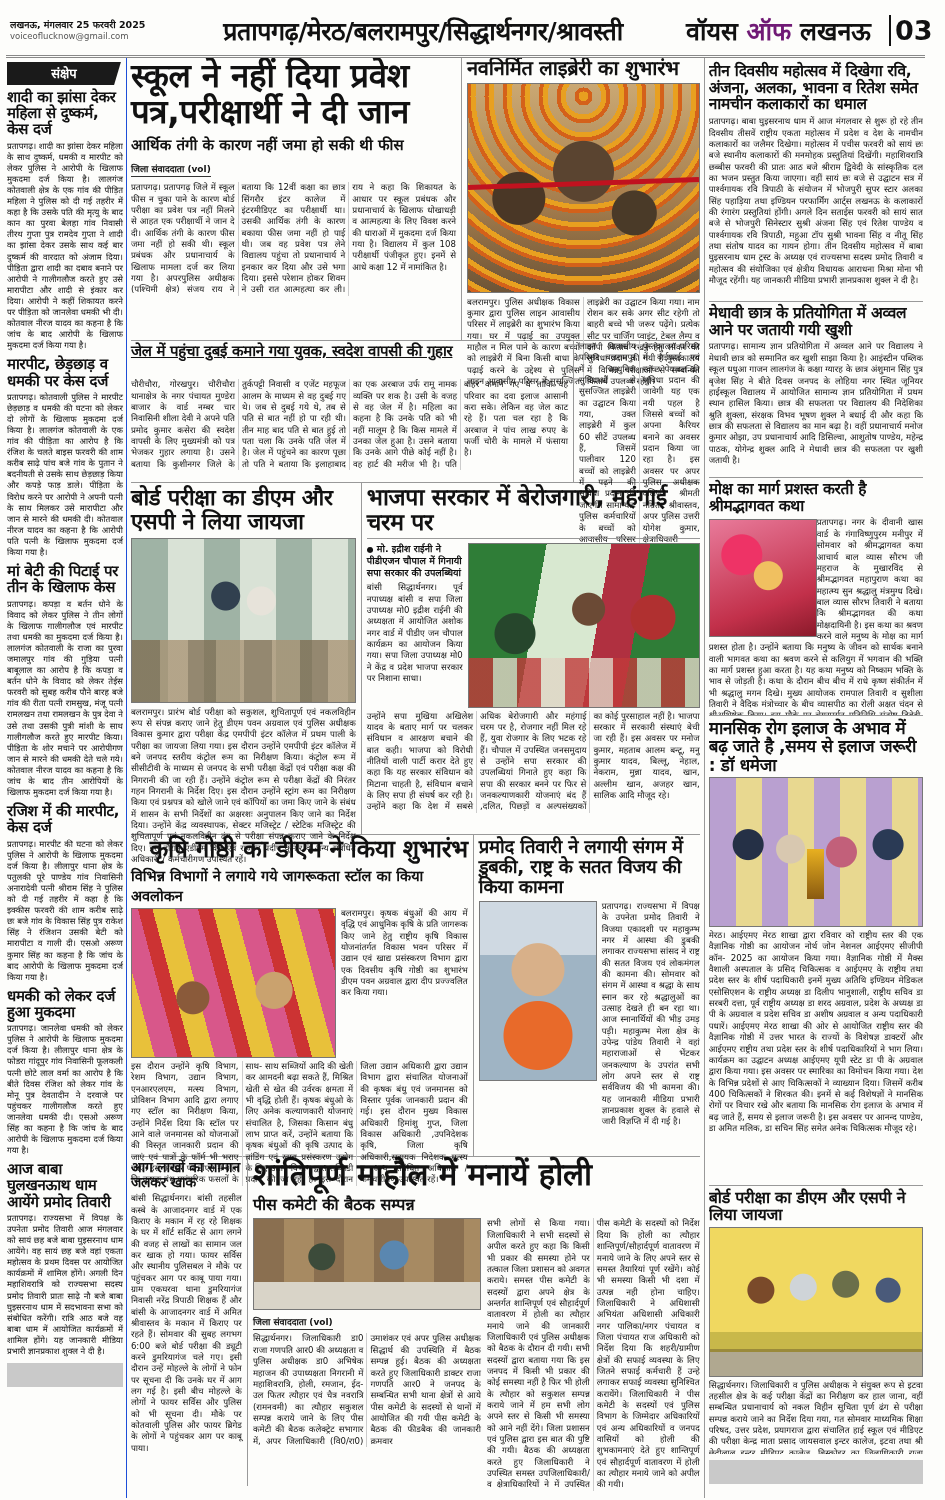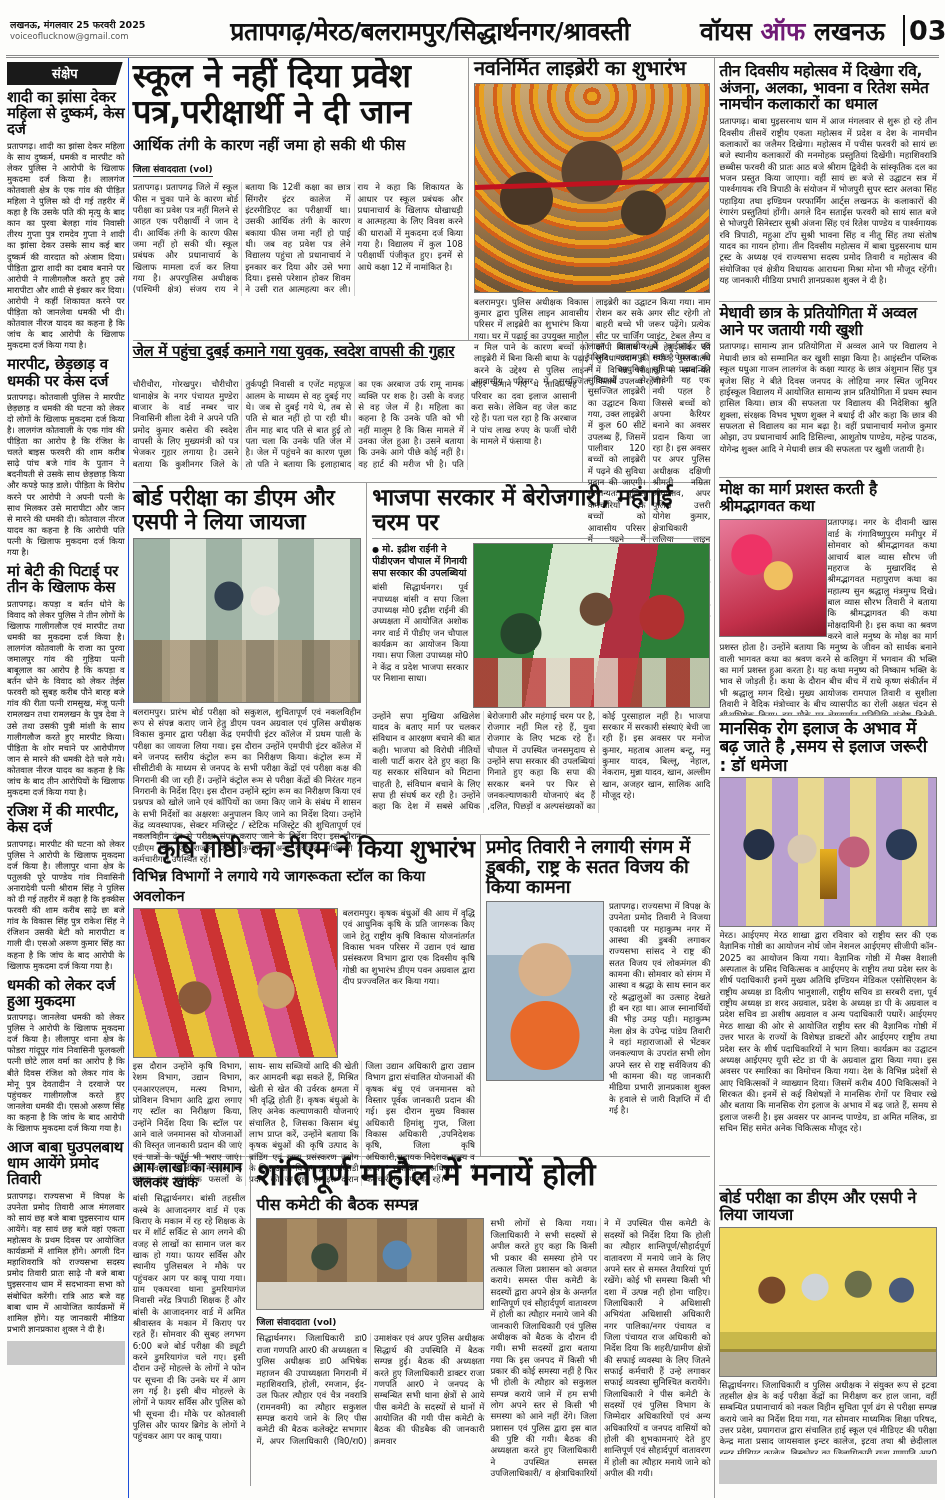--- a/index.html
+++ b/index.html
@@ -1,21 +1,21 @@
 <!DOCTYPE html>
 <html><head>
 <meta charset="utf-8">
 <style>
   * { margin:0; padding:0; box-sizing:border-box; }
   html,body { width:945px; }
   body {
     height:1500px; overflow:hidden; background:#fdfdfb; color:#111;
     font-family:"DejaVu Sans","Liberation Sans",sans-serif;
   }
-  .page { width:945px; height:1392px; position:relative; padding:4px 6px 0 6px; }
+  .page { width:945px; height:1392px; position:relative; padding:4px 20px 0 6px; }
 
   
   .masthead { height:54px; display:flex; align-items:center; border-bottom:3px double #888; padding:2px 4px; }
   .mh-left { width:150px; }
   .mh-date { font-size:9.5px; font-weight:bold; }
   .mh-email { font-size:8.5px; color:#555; }
   .mh-center { flex:1; text-align:center; font-size:25px; font-weight:bold; letter-spacing:-0.5px; }
   .mh-right { width:235px; text-align:right; font-size:25px; font-weight:bold; white-space:nowrap; }
   .mh-right .gray { color:#701a75; }
   .mh-right .pageno { border-left:2px solid #111; padding-left:4px; margin-left:18px; font-size:27px; }
@@ -209,21 +209,21 @@
       </div>
       <div class="brief">
         <div class="hl">रजिश में की मारपीट, केस दर्ज</div>
         <div class="body">प्रतापगढ़। मारपीट की घटना को लेकर पुलिस ने आरोपी के खिलाफ मुकदमा दर्ज किया है। लीलापुर थाना क्षेत्र के पतुलकी पूरे पाण्डेय गांव निवासिनी अनारादेवी पत्नी श्रीराम सिंह ने पुलिस को दी गई तहरीर में कहा है कि इक्कीस फरवरी की शाम करीब साढ़े छः बजे गांव के विकास सिंह पुत्र राकेश सिंह ने रंजिशन उसकी बेटी को मारापीटा व गाली दी। एसओ अरूण कुमार सिंह का कहना है कि जांच के बाद आरोपी के खिलाफ मुकदमा दर्ज किया गया है।</div>
       </div>
       <div class="brief">
         <div class="hl">धमकी को लेकर दर्ज हुआ मुकदमा</div>
         <div class="body">प्रतापगढ़। जानलेवा धमकी को लेकर पुलिस ने आरोपी के खिलाफ मुकदमा दर्ज किया है। लीलापुर थाना क्षेत्र के फोडरा गांदूपुर गांव निवासिनी फूलकली पत्नी छोटे लाल वर्मा का आरोप है कि बीते दिवस रंजिश को लेकर गांव के मोनू पुत्र देवतादीन ने दरवाजे पर पहुंचकर गालीगलौज करते हुए जानलेवा धमकी दी। एसओ अरूण सिंह का कहना है कि जांच के बाद आरोपी के खिलाफ मुकदमा दर्ज किया गया है।</div>
       </div>
       <div class="brief">
-        <div class="hl">आज बाबा घुउपलबाथ धाम आयेंगे प्रमोद तिवारी</div>
+        <div class="hl">आज बाबा घुलखनऊाथ धाम आयेंगे प्रमोद तिवारी</div>
         <div class="body">प्रतापगढ़। राज्यसभा में विपक्ष के उपनेता प्रमोद तिवारी आज मंगलवार को सायं छह बजे बाबा घुइसरनाथ धाम आयेंगे। वह सायं छह बजे वहां एकता महोत्सव के प्रथम दिवस पर आयोजित कार्यक्रमों में शामिल होंगे। अगली दिन महाशिवरात्रि को राज्यसभा सदस्य प्रमोद तिवारी प्रातः साढ़े नौ बजे बाबा घुइसरनाथ धाम में सदभावना सभा को संबोधित करेंगी। रात्रि आठ बजे वह बाबा धाम में आयोजित कार्यक्रमों में शामिल होंगे। यह जानकारी मीडिया प्रभारी ज्ञानप्रकाश शुक्ल ने दी है।</div>
       </div>
       <div class="graybar"></div>
     </div>
 
     <div class="center">
 
       <div class="rowA">
         <div class="lead">
           <div class="hl">स्कूल ने नहीं दिया प्रवेश पत्र,परीक्षार्थी ने दी जान</div>

